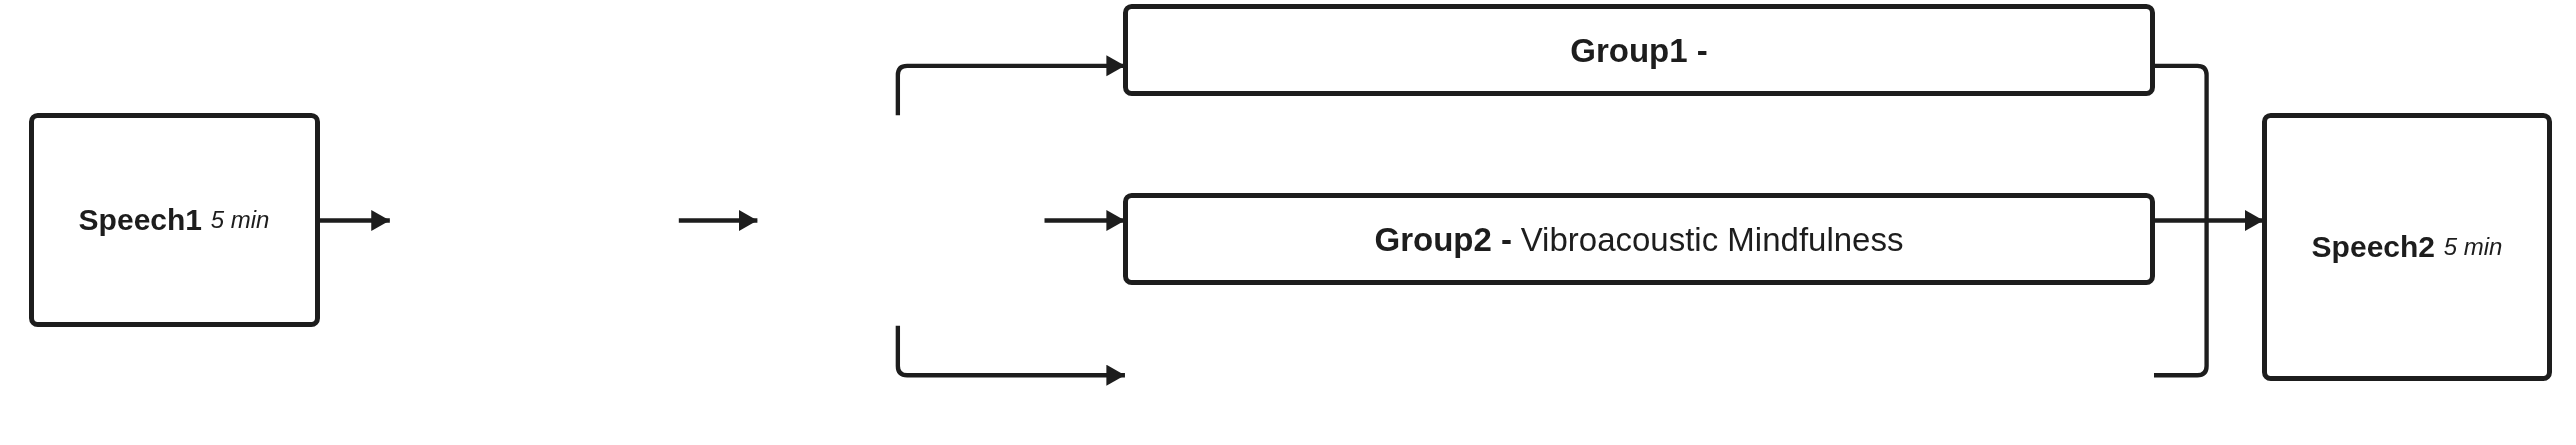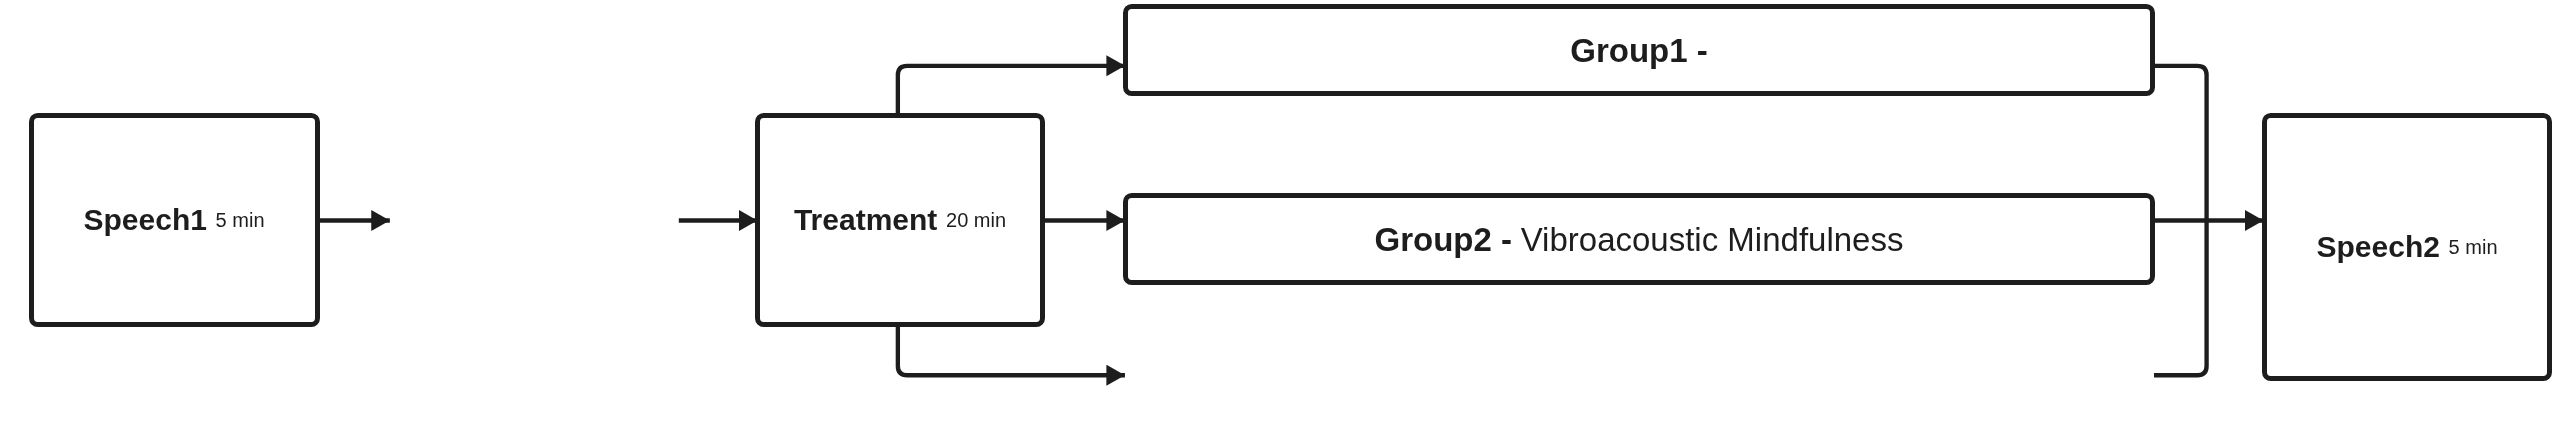--- a/index.html
+++ b/index.html
@@ -44,21 +44,22 @@
   .node.stage{
     flex-direction:row;
     gap:8.7px;
   }
   .stage-label{
     font-weight:bold;
     font-size:30px;
     line-height:1;
   }
   .stage-duration{
-    font-size:20px;
+    font-style:italic;
+    font-size:24px;
     line-height:1;
   }
   .node.group{
     flex-direction:row;
   }
   .group-label{
     font-weight:bold;
     font-size:33px;
     line-height:1;
   }
@@ -98,24 +99,20 @@
     <path class="connector" d="M3481 606 L3551 606 Q3566 606 3566 591 L3566 356"></path>
     <path class="connector" d="M3481 356 L3658 356" marker-end="url(#arrow)"></path>
   </svg>
 
   <div class="node stage" id="node-speech1">
     <div class="stage-label">Speech1</div>
     <div class="stage-duration">5 min</div>
   </div>
 
 
-  <div class="node stage" id="node-treatment">
-    <div class="stage-label">Treatment</div>
-    <div class="stage-duration">20 min</div>
-  </div>
 
   <div class="node group" id="node-group1">
     <span class="group-label">Group1 -</span>
   </div>
 
   <div class="node group" id="node-group2">
     <span class="group-label">Group2 -</span>
     <span class="group-desc">Vibroacoustic Mindfulness</span>
   </div>
 

